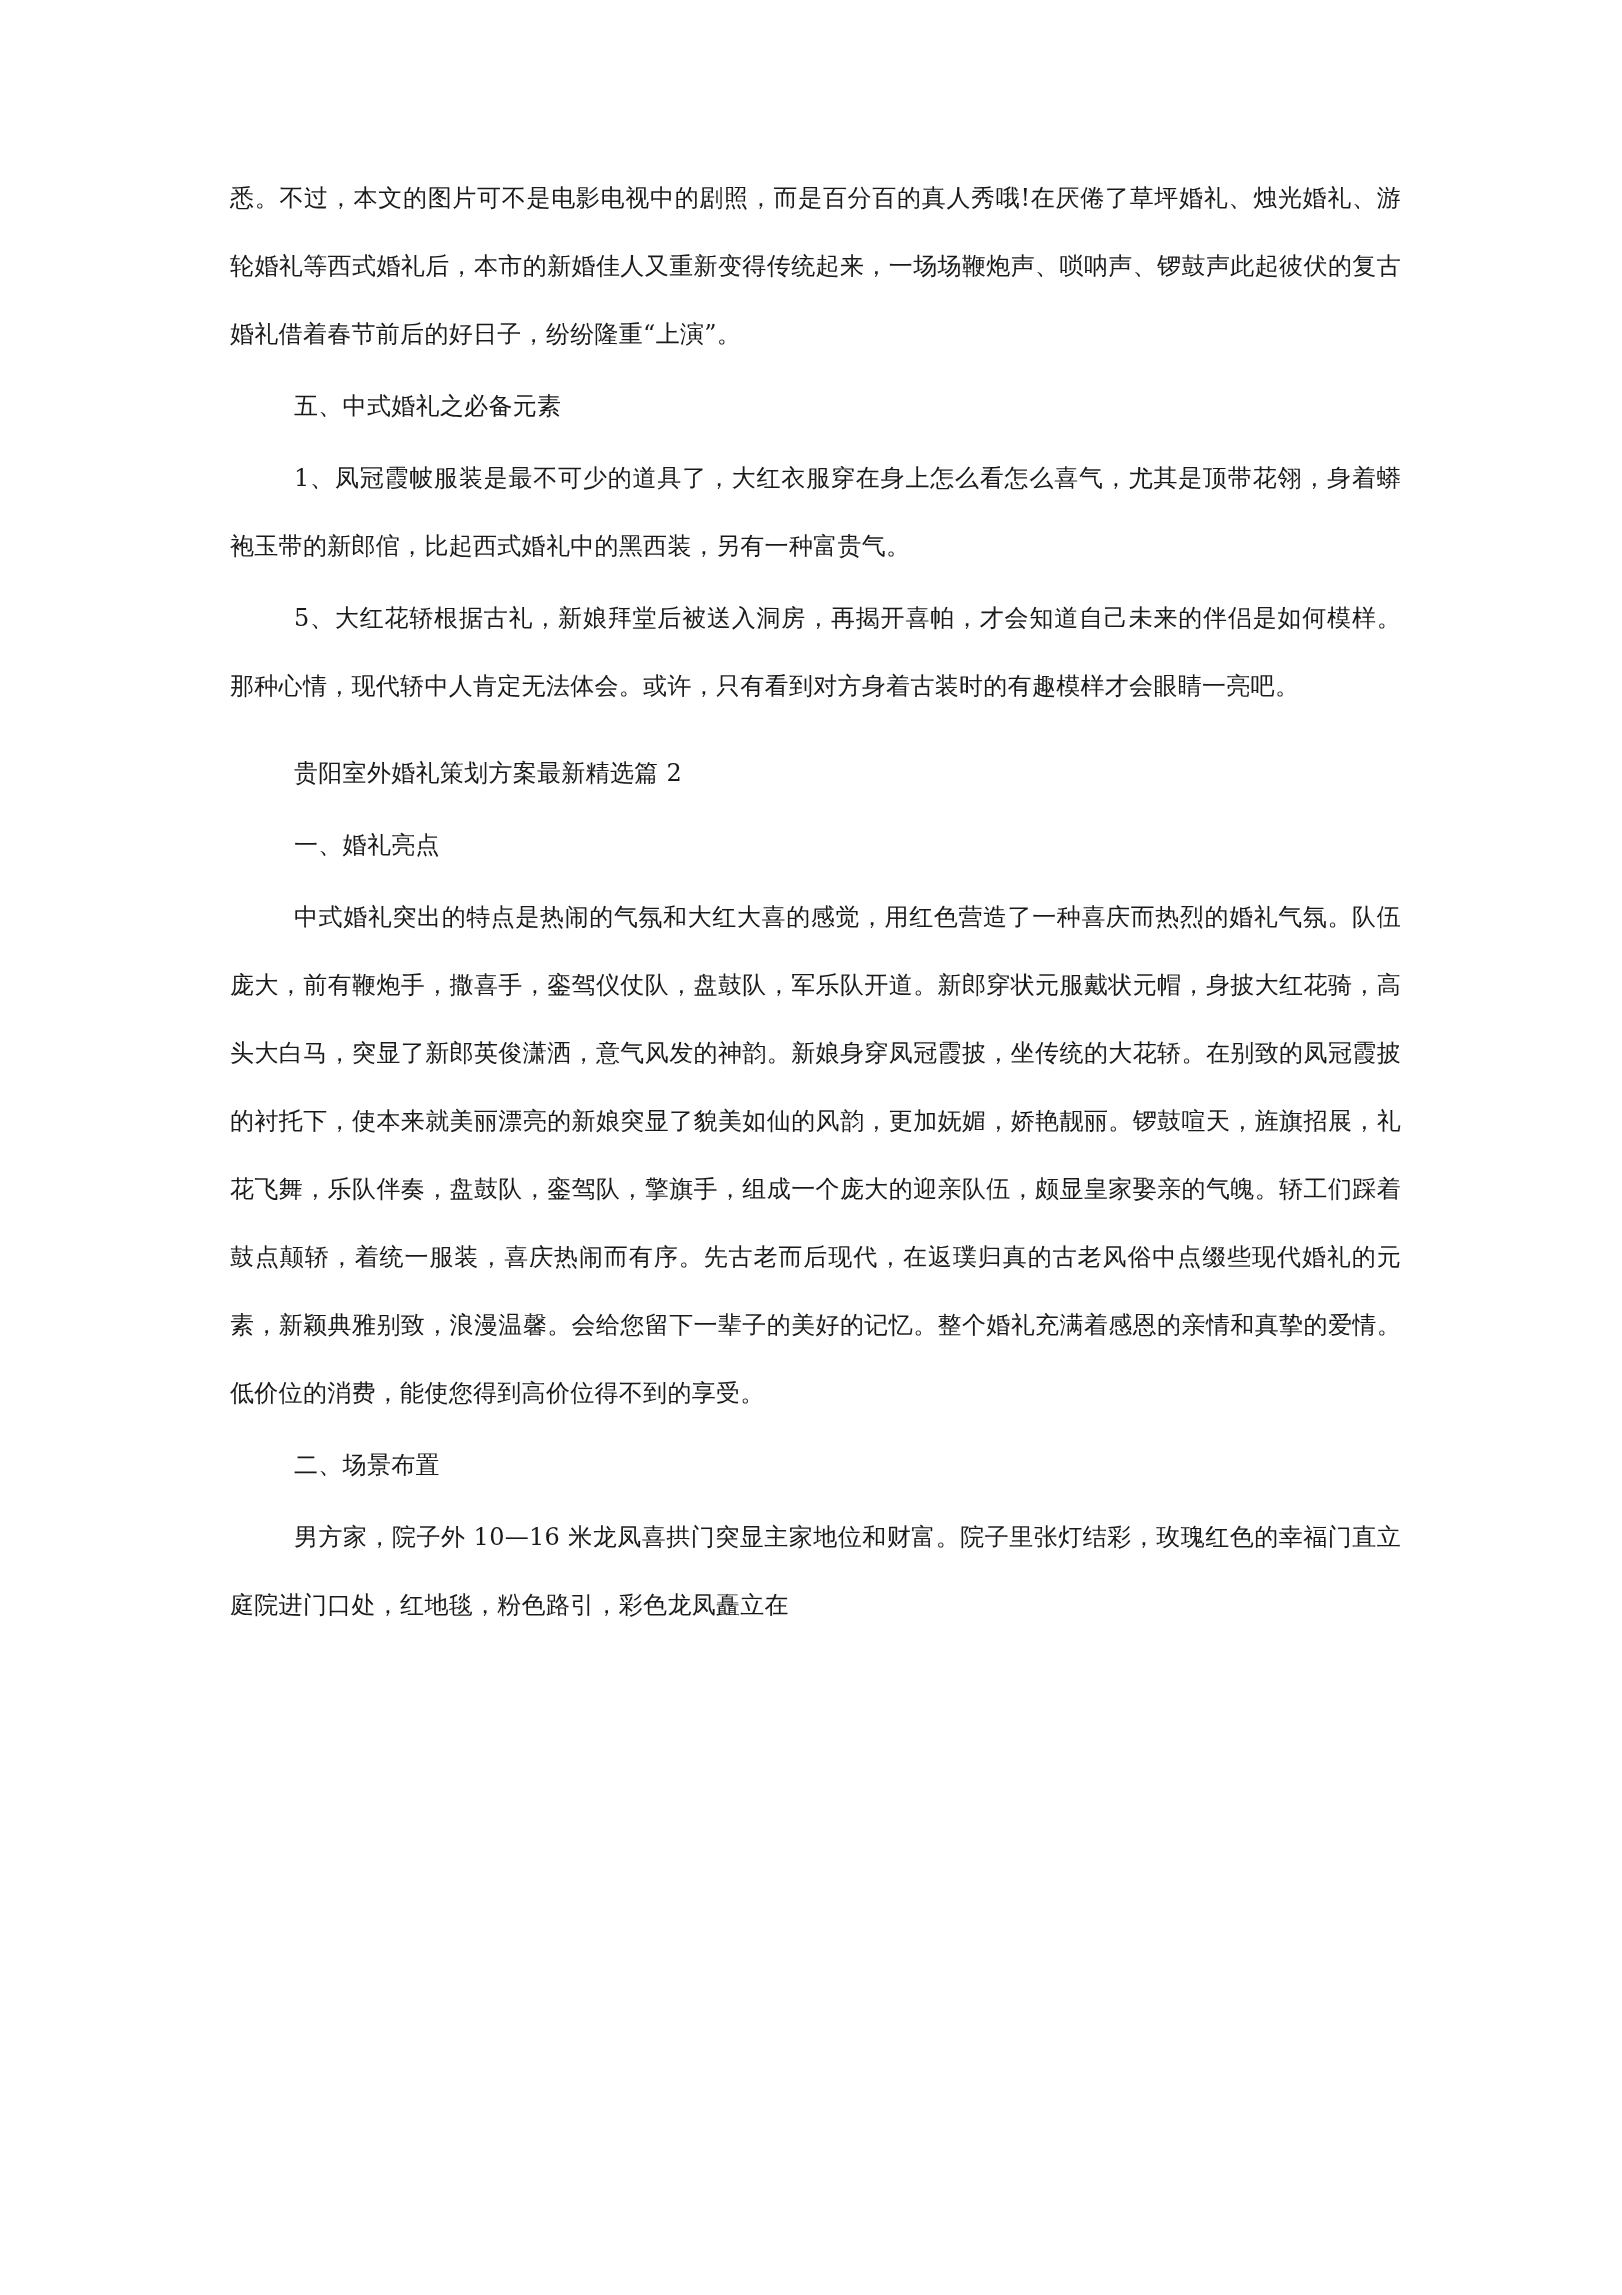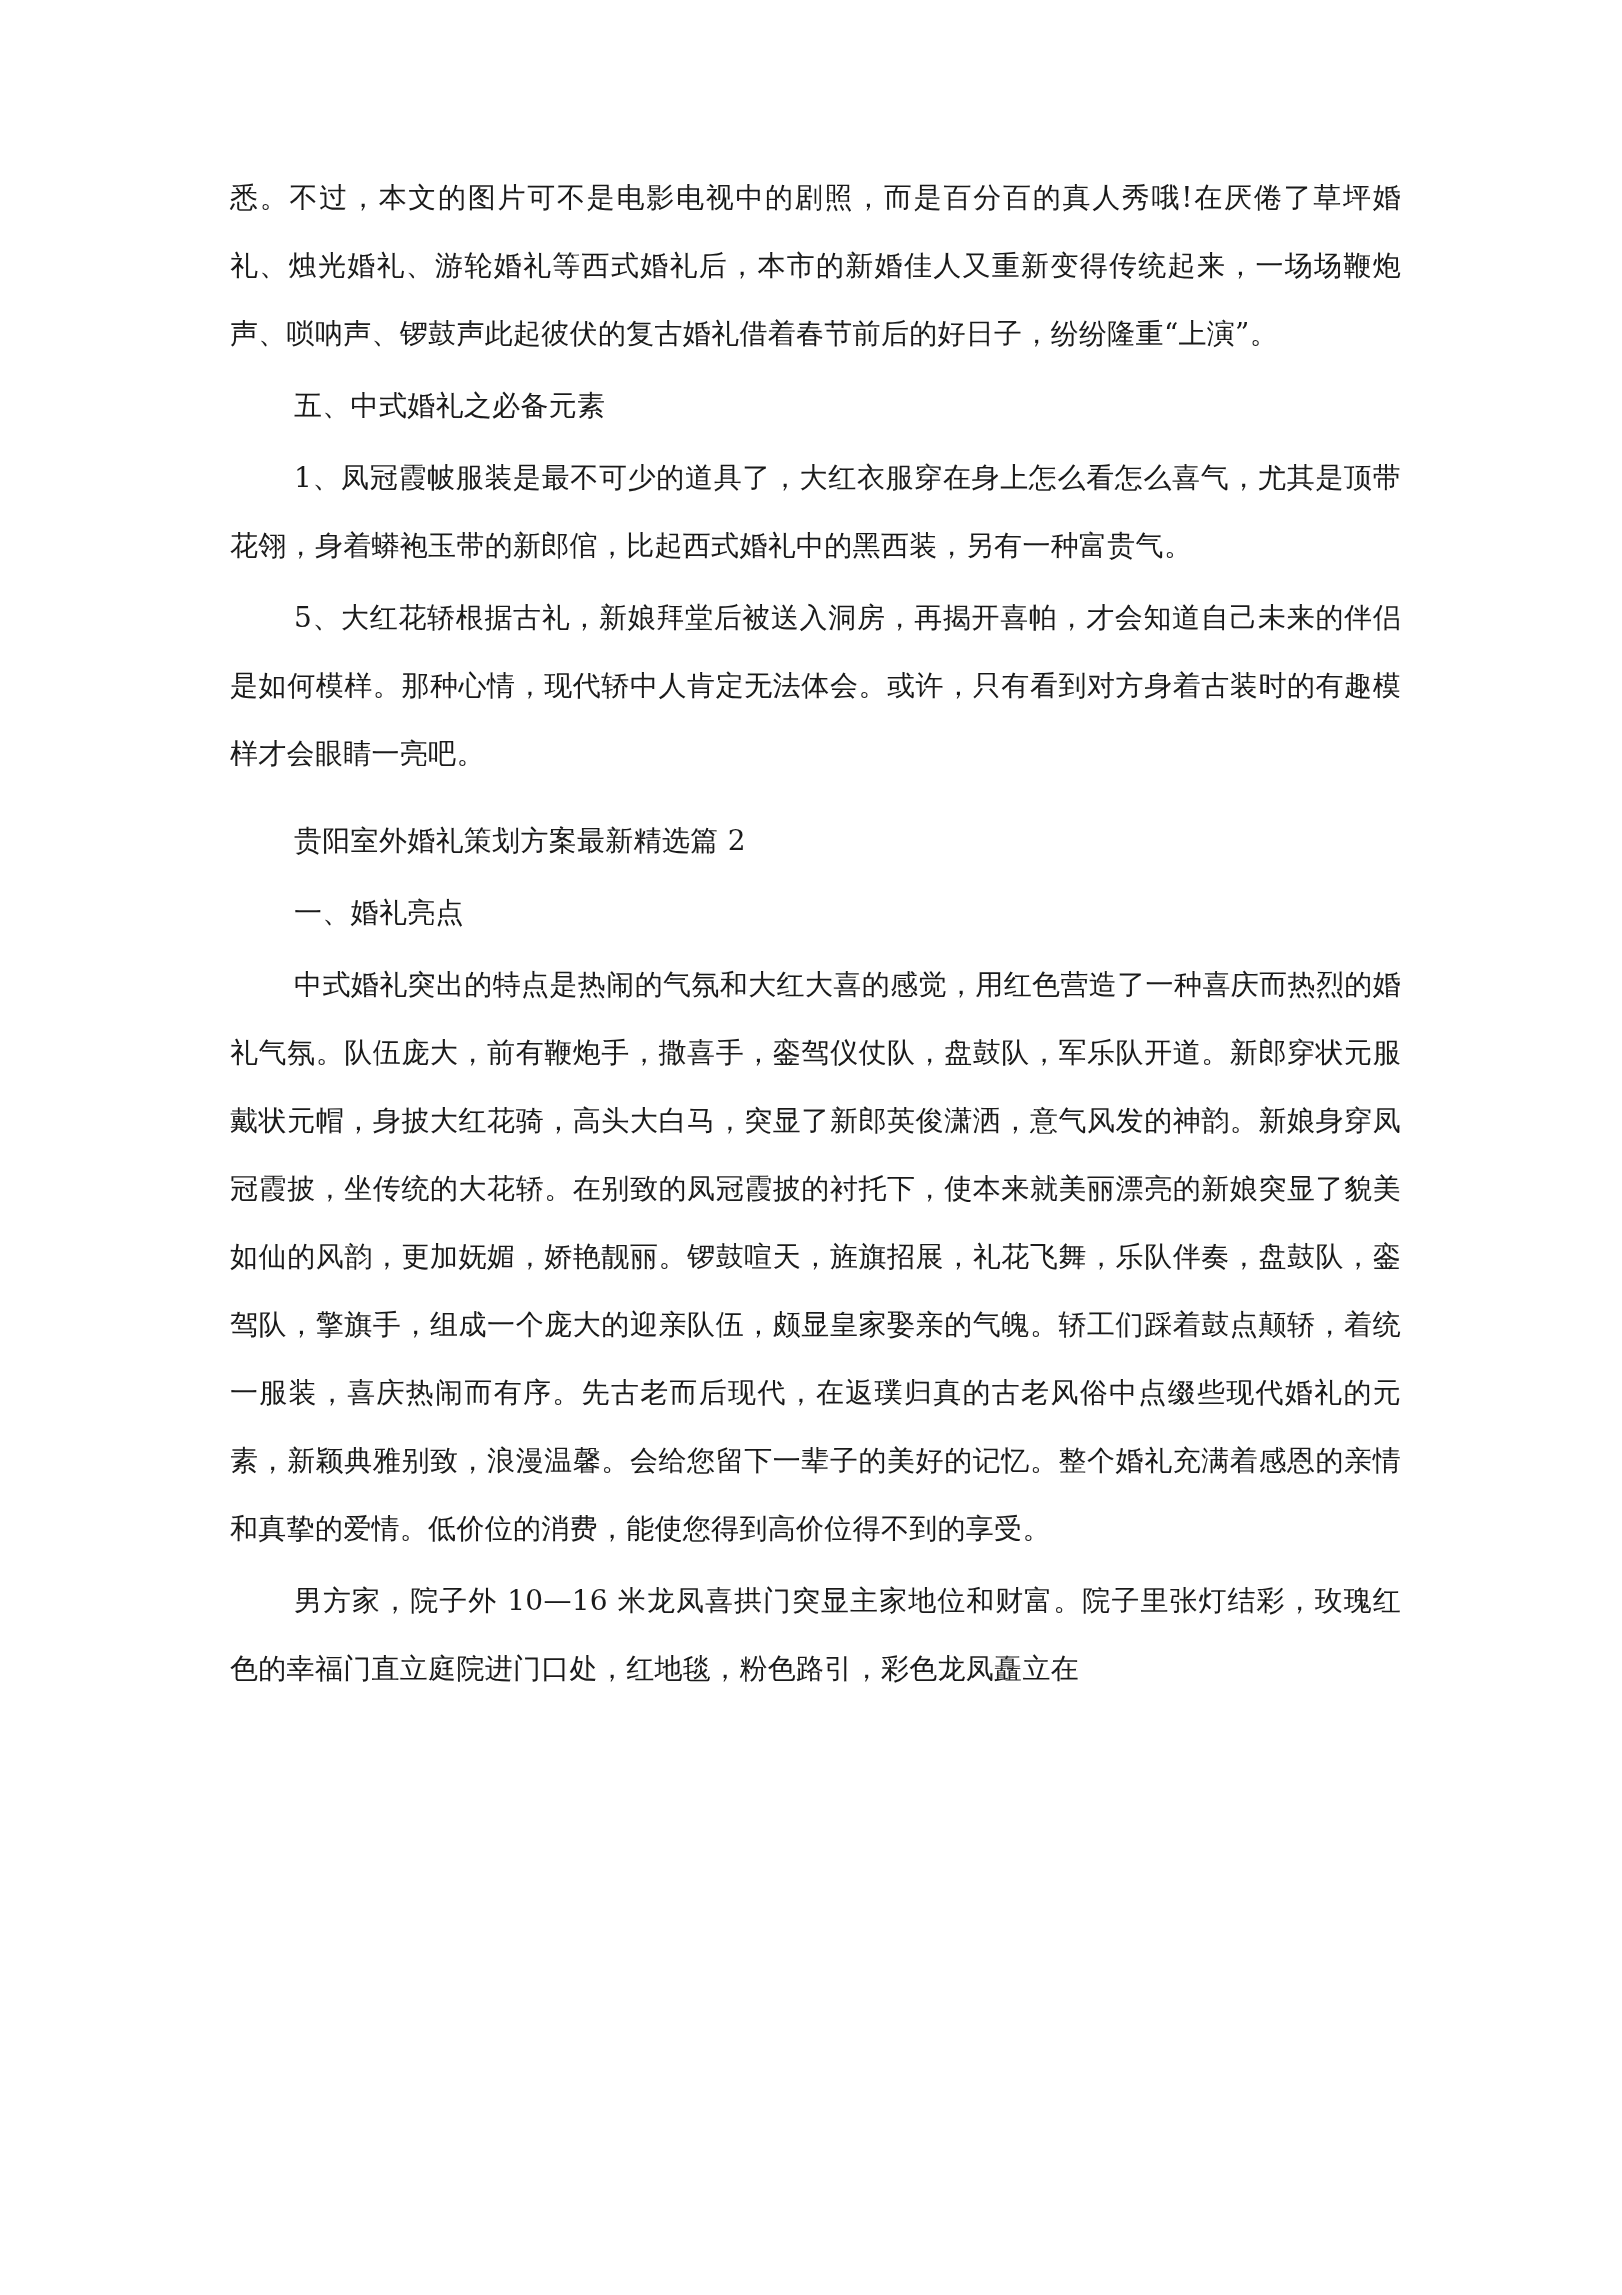--- a/index.html
+++ b/index.html
@@ -24,21 +24,21 @@
     background: #ffffff;
   }
   .content {
     position: absolute;
     left: 230px;
     top: 164px;
     width: 1171px;
   }
   p {
     margin: 0 0 3.9px 0;
-    font-size: 28px;
+    font-size: 24px;
     line-height: 68px;
     text-align: justify;
     text-justify: inter-ideograph;
     letter-spacing: 0.3px;
   }
   p.indent {
     text-indent: 64px;
   }
   p.noindent {
     text-indent: 0;
@@ -63,18 +63,19 @@
 
 
     <div class="blockgap"></div>
 
     <p class="indent">贵阳室外婚礼策划方案最新精选篇 2</p>
 
     <p class="indent">一、婚礼亮点</p>
 
     <p class="indent">中式婚礼突出的特点是热闹的气氛和大红大喜的感觉，用红色营造了一种喜庆而热烈的婚礼气氛。队伍庞大，前有鞭炮手，撒喜手，銮驾仪仗队，盘鼓队，军乐队开道。新郎穿状元服戴状元帽，身披大红花骑，高头大白马，突显了新郎英俊潇洒，意气风发的神韵。新娘身穿凤冠霞披，坐传统的大花轿。在别致的凤冠霞披的衬托下，使本来就美丽漂亮的新娘突显了貌美如仙的风韵，更加妩媚，娇艳靓丽。锣鼓喧天，旌旗招展，礼花飞舞，乐队伴奏，盘鼓队，銮驾队，擎旗手，组成一个庞大的迎亲队伍，颇显皇家娶亲的气魄。轿工们踩着鼓点颠轿，着统一服装，喜庆热闹而有序。先古老而后现代，在返璞归真的古老风俗中点缀些现代婚礼的元素，新颖典雅别致，浪漫温馨。会给您留下一辈子的美好的记忆。整个婚礼充满着感恩的亲情和真挚的爱情。低价位的消费，能使您得到高价位得不到的享受。</p>
 
+    <p class="indent">二、场景布置</p>
 
     <p class="indent">男方家，院子外 10—16 米龙凤喜拱门突显主家地位和财富。院子里张灯结彩，玫瑰红色的幸福门直立庭院进门口处，红地毯，粉色路引，彩色龙凤矗立在</p>
 
   </div>
 </div>
 
 
 </body></html>

